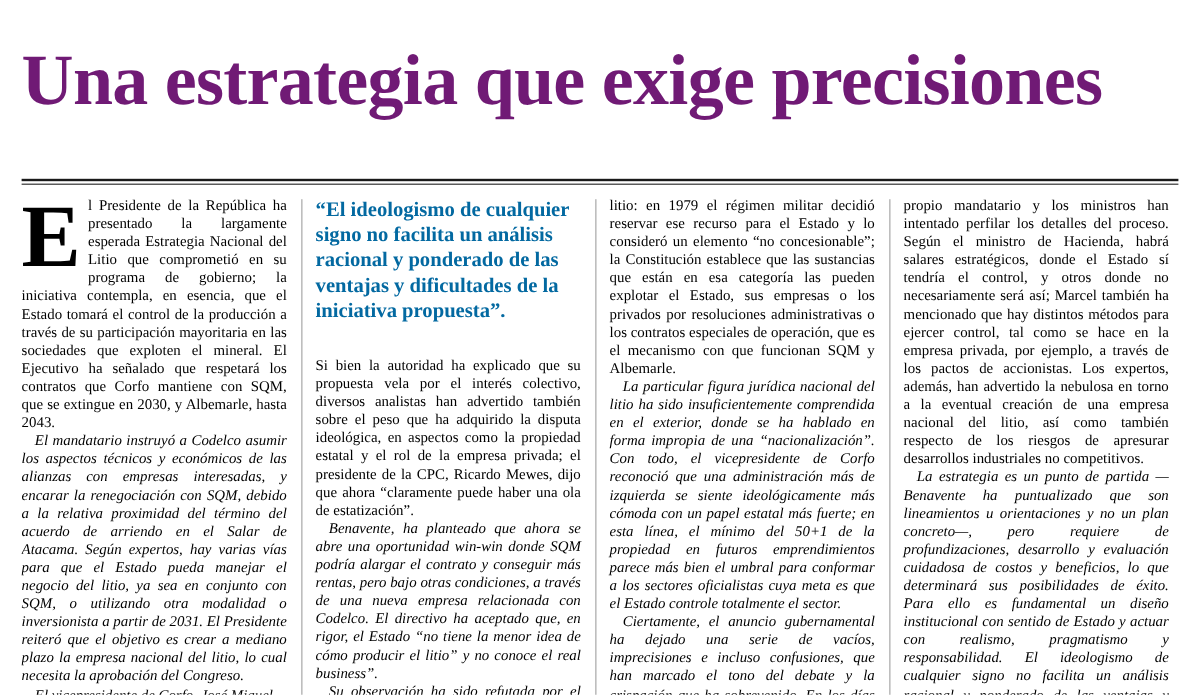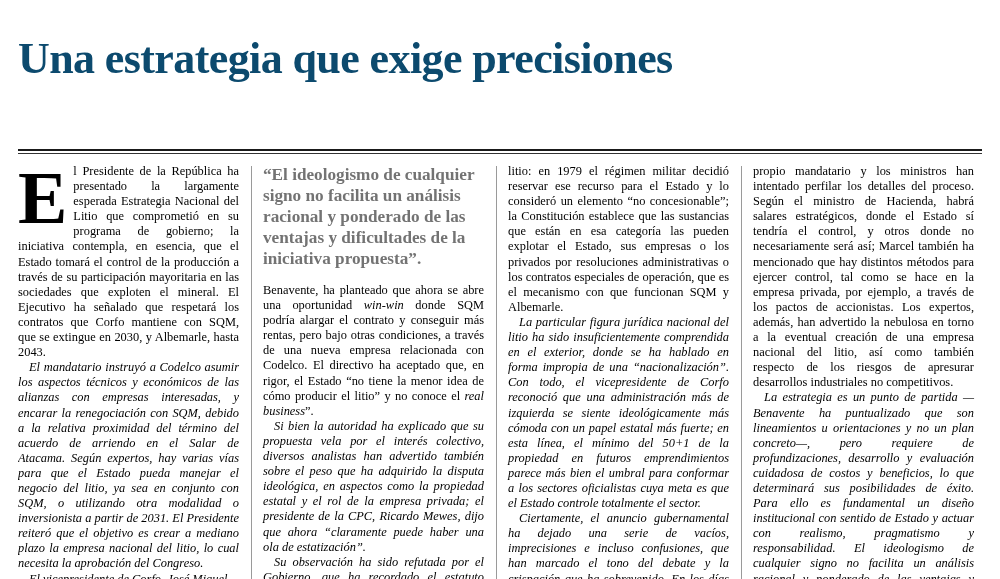--- a/index.html
+++ b/index.html
@@ -17,26 +17,26 @@
   .page {
     position: relative;
     width: 1000px;
     height: 579px;
     box-sizing: border-box;
     padding: 0;
   }
   .headline {
     font-family: "Liberation Serif", serif;
     font-weight: 700;
-    font-size: 44px;
+    font-size: 60px;
     line-height: 1.05;
     letter-spacing: -0.6px;
     margin: 36px 0 0 18px;
     padding: 0;
-    color: #0c4a6e;
+    color: #701a75;
   }
   .rule {
     position: absolute;
     left: 18px;
     right: 18px;
     top: 113px;
     height: 2px;
     background: #1a1a1a;
   }
   .rule.thin {
@@ -90,23 +90,23 @@
     font-size: 74px;
     line-height: 56px;
     padding: 4px 6px 0 0;
     margin-top: 2px;
   }
   .pullquote {
     font-family: "Liberation Serif", serif;
     font-weight: 700;
     font-size: 17.2px;
     line-height: 21px;
-    margin: 0 0 14px 0;
+    margin: 0 0 28px 0;
     text-align: left;
-    color: #737373;
+    color: #0369a1;
   }
 </style>
 </head>
 <body>
 
 <div class="page">
 
   <h1 class="headline">Una estrategia que exige precisiones</h1>
   <div class="rule"></div>
   <div class="rule thin"></div>
@@ -114,22 +114,22 @@
   <div class="columns">
 
     <div class="col">
       <p class="dropcap-para"><span class="dropcap">E</span><span>l Presidente de la República ha presentado la largamente esperada Estrategia Nacional del Litio que comprometió en su programa de gobierno; la iniciativa contempla, en esencia, que el Estado tomará el control de la producción a través de su participación mayoritaria en las sociedades que exploten el mineral. El Ejecutivo ha señalado que respetará los contratos que Corfo mantiene con SQM, que se extingue en 2030, y Albemarle, hasta 2043.</span></p>
       <p>El mandatario instruyó a Codelco asumir los aspectos técnicos y económicos de las alianzas con empresas interesadas, y encarar la renegociación con SQM, debido a la relativa proximidad del término del acuerdo de arriendo en el Salar de Atacama. Según expertos, hay varias vías para que el Estado pueda manejar el negocio del litio, ya sea en conjunto con SQM, o utilizando otra modalidad o inversionista a partir de 2031. El Presidente reiteró que el objetivo es crear a mediano plazo la empresa nacional del litio, lo cual necesita la aprobación del Congreso.</p>
       <p>El vicepresidente de Corfo, José Miguel</p>
     </div>
 
     <div class="col">
       <div class="pullquote">“El ideologismo de cualquier signo no facilita un análisis racional y ponderado de las ventajas y dificultades de la iniciativa propuesta”.</div>
+      <p>Si bien la autoridad ha explicado que su propuesta vela por el interés colectivo, diversos analistas han advertido también sobre el peso que ha adquirido la disputa ideológica, en aspectos como la propiedad estatal y el rol de la empresa privada; el presidente de la CPC, Ricardo Mewes, dijo que ahora “claramente puede haber una ola de estatización”.</p>
       <p>Benavente, ha planteado que ahora se abre una oportunidad <i>win-win</i> donde SQM podría alargar el contrato y conseguir más rentas, pero bajo otras condiciones, a través de una nueva empresa relacionada con Codelco. El directivo ha aceptado que, en rigor, el Estado “no tiene la menor idea de cómo producir el litio” y no conoce el <i>real business</i>”.</p>
-      <p>Si bien la autoridad ha explicado que su propuesta vela por el interés colectivo, diversos analistas han advertido también sobre el peso que ha adquirido la disputa ideológica, en aspectos como la propiedad estatal y el rol de la empresa privada; el presidente de la CPC, Ricardo Mewes, dijo que ahora “claramente puede haber una ola de estatización”.</p>
       <p>Su observación ha sido refutada por el Gobierno, que ha recordado el estatuto legal del</p>
     </div>
 
     <div class="col">
       <p>litio: en 1979 el régimen militar decidió reservar ese recurso para el Estado y lo consideró un elemento “no concesionable”; la Constitución establece que las sustancias que están en esa categoría las pueden explotar el Estado, sus empresas o los privados por resoluciones administrativas o los contratos especiales de operación, que es el mecanismo con que funcionan SQM y Albemarle.</p>
       <p>La particular figura jurídica nacional del litio ha sido insuficientemente comprendida en el exterior, donde se ha hablado en forma impropia de una “nacionalización”. Con todo, el vicepresidente de Corfo reconoció que una administración más de izquierda se siente ideológicamente más cómoda con un papel estatal más fuerte; en esta línea, el mínimo del 50+1 de la propiedad en futuros emprendimientos parece más bien el umbral para conformar a los sectores oficialistas cuya meta es que el Estado controle totalmente el sector.</p>
       <p>Ciertamente, el anuncio gubernamental ha dejado una serie de vacíos, imprecisiones e incluso confusiones, que han marcado el tono del debate y la crispación que ha sobrevenido. En los días posteriores, el</p>
     </div>
 
     <div class="col">

